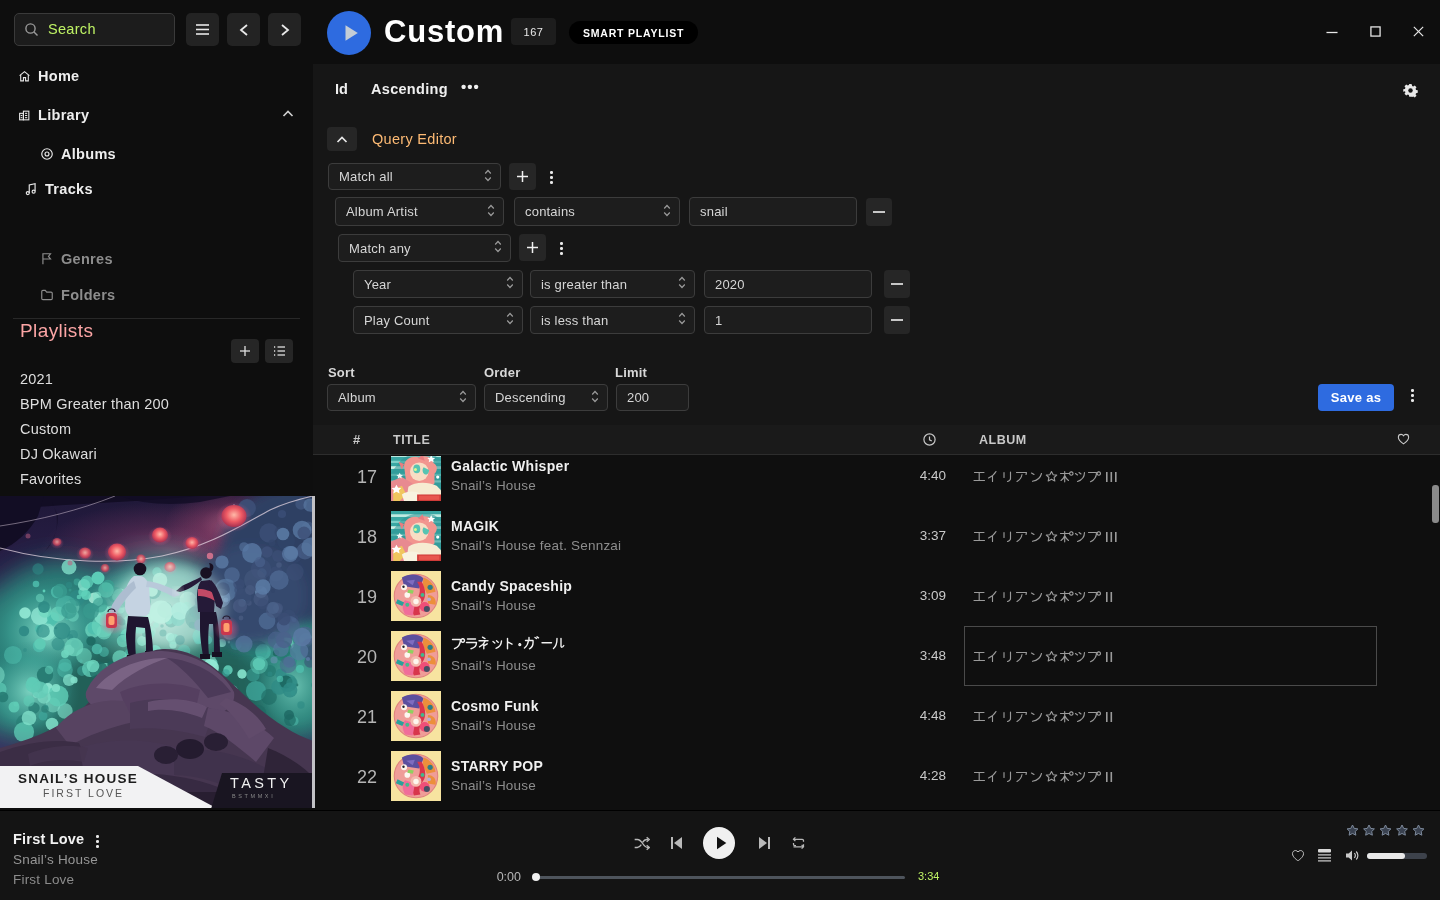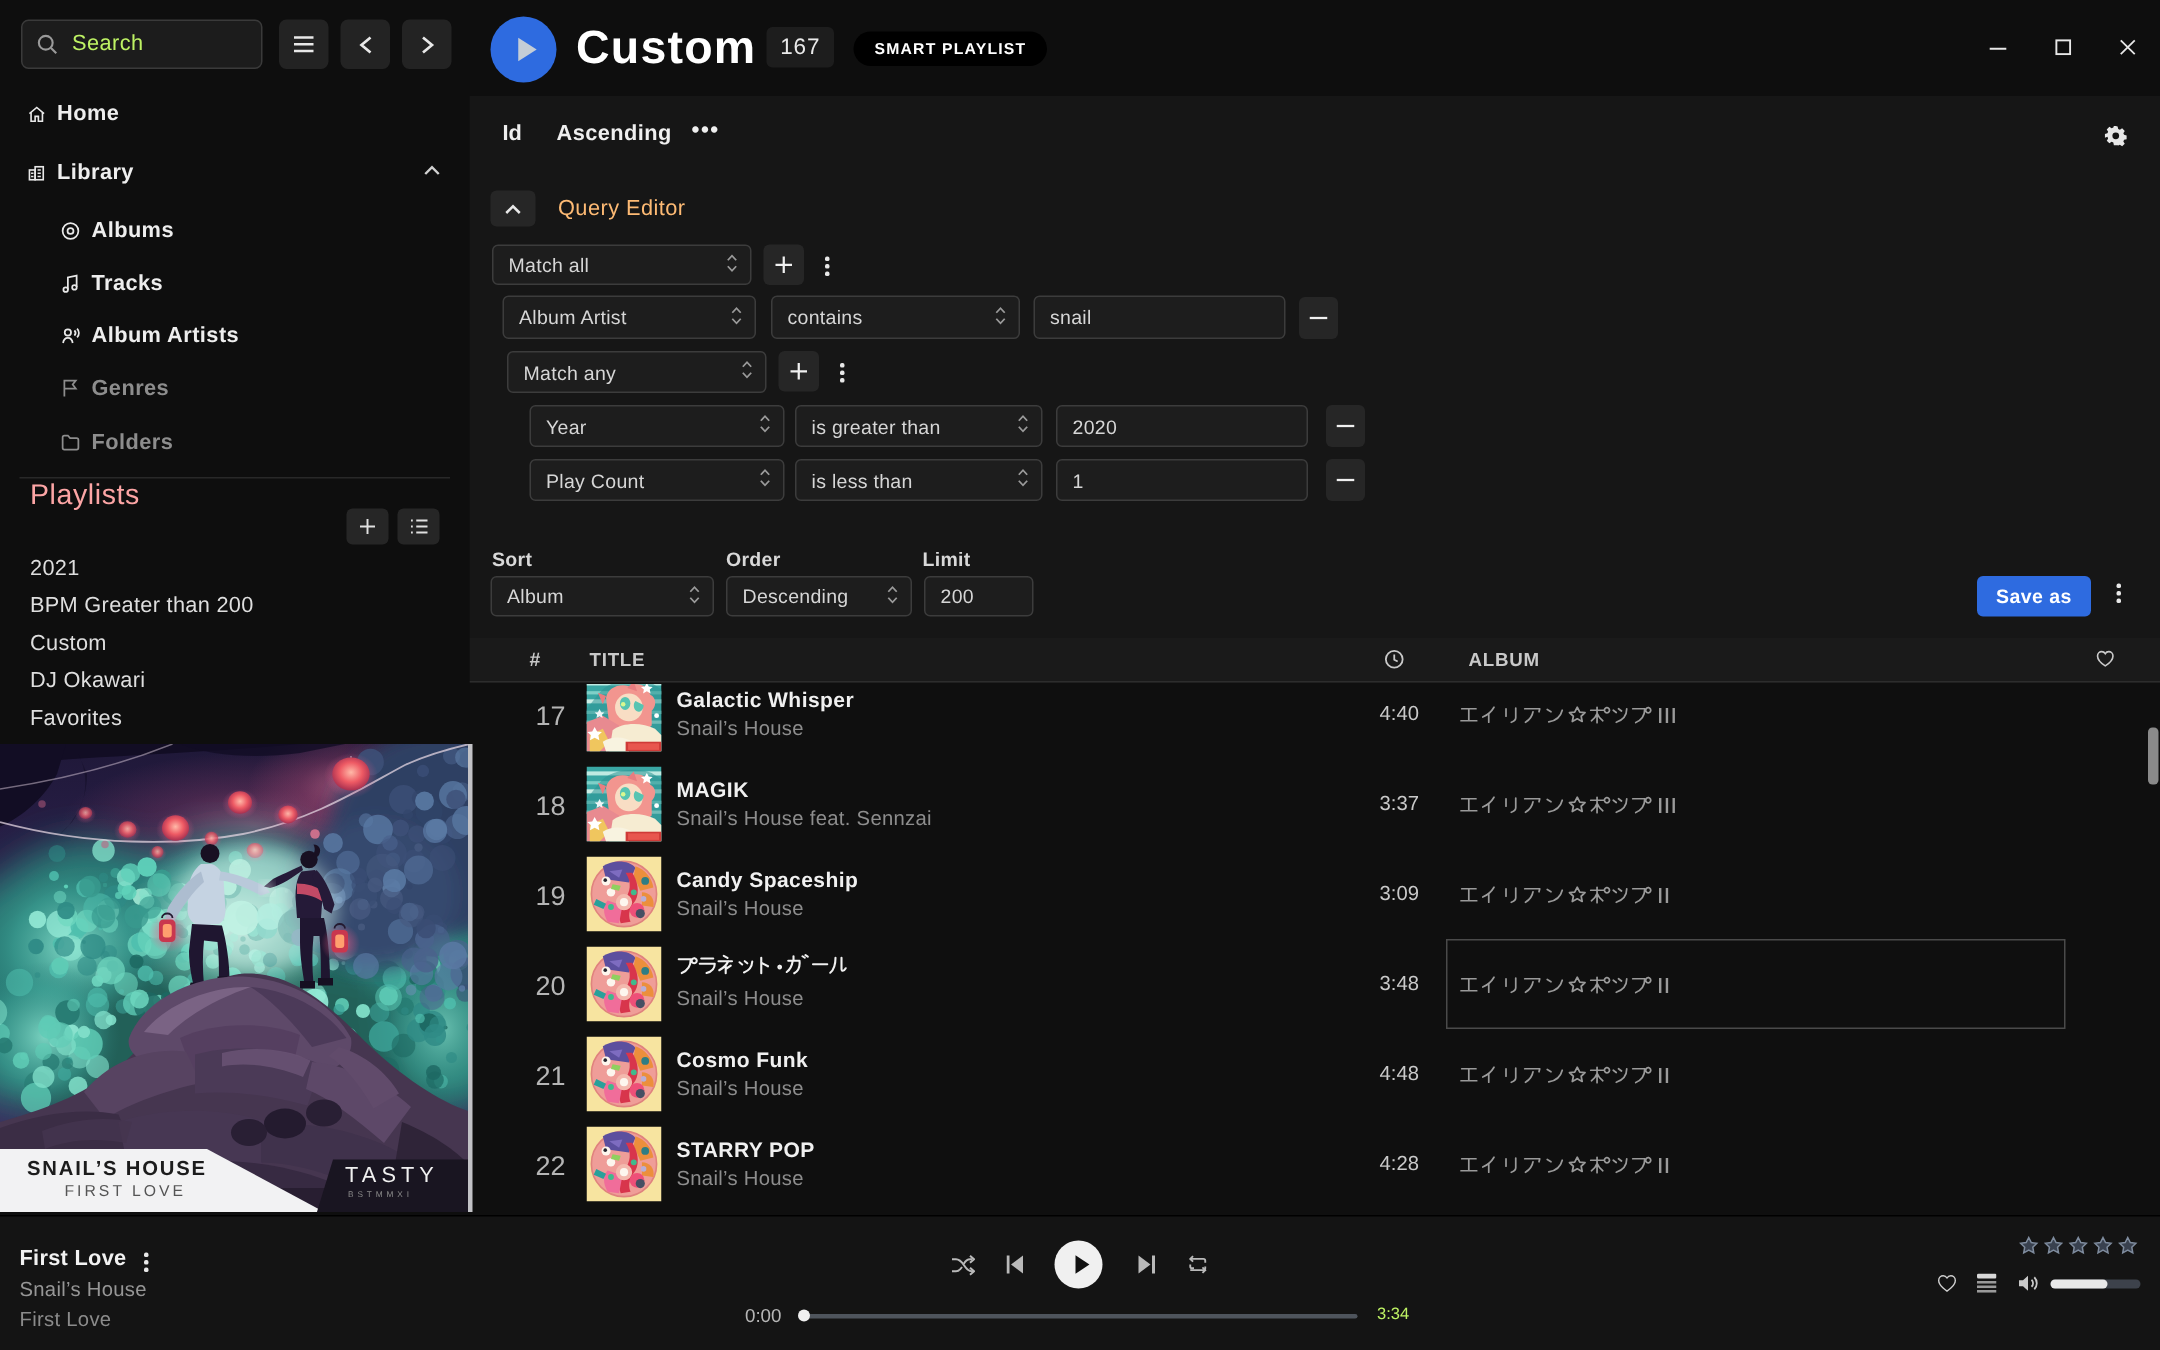--- a/index.html
+++ b/index.html
@@ -51,21 +51,21 @@
 </head>
 <body>
 <div id="app">
   <div id="main">
     <div id="mhead">
       <div class="abs" style="left:14px;top:11px;width:44px;height:44px;border-radius:50%;background:#2e6be0"></div>
       <svg class="abs" style="left:31px;top:24px" width="15" height="18" viewBox="0 0 15 18">
           <path d="M1.5 1.2 13.8 9 1.5 16.8z" fill="#c4cdd6"></path>
         </svg>
       <div class="abs" style="left:71px;top:14px;color:#fff;font-size:31px;font-weight:bold;letter-spacing:.8px">Custom</div>
-      <div class="abs" style="left:198px;top:18px;width:45px;height:27px;background:#1d1d1d;border-radius:4px;color:#e9e9e9;font-size:15px;display:flex;align-items:center;justify-content:center;letter-spacing:.5px">167</div>
+      <div class="abs" style="left:198px;top:18px;width:45px;height:27px;background:#1d1d1d;border-radius:4px;color:#e9e9e9;font-size:11px;display:flex;align-items:center;justify-content:center;letter-spacing:.5px">167</div>
       <div class="abs" style="left:256px;top:21px;height:23px;background:#000;border-radius:12px;color:#fff;font-size:10.5px;font-weight:bold;letter-spacing:.8px;display:flex;align-items:center;padding:0 14px">SMART PLAYLIST</div>
       <svg class="abs" style="left:1013px;top:26px" width="12" height="13" viewBox="0 0 13 13" stroke="#e8e8e8" stroke-width="1.4">
           <line x1="0.5" y1="6.5" x2="12.5" y2="6.5"></line>
         </svg>
       <svg class="abs" style="left:1057px;top:26px" width="11" height="11" viewBox="0 0 12 12" fill="none" stroke="#e8e8e8" stroke-width="1.4">
           <rect x="1" y="1" width="10" height="10"></rect>
         </svg>
       <svg class="abs" style="left:1100px;top:26px" width="11" height="11" viewBox="0 0 13 13" stroke="#e8e8e8" stroke-width="1.4">
           <line x1="1" y1="1" x2="12" y2="12"></line>
           <line x1="12" y1="1" x2="1" y2="12"></line>
@@ -432,36 +432,27 @@
         <polyline points="1.5,7 6,2.5 10.5,7"></polyline>
       </svg>
 
     <div class="navrow" style="top:139px;padding-left:40px">
       <svg width="14" height="14" viewBox="0 0 24 24" fill="none" stroke="#e8e8e8" stroke-width="2">
           <circle cx="12" cy="12" r="9"></circle>
           <circle cx="12" cy="12" r="3.4"></circle>
         </svg>
       <span>Albums</span>
     </div>
-    <div class="navrow" style="top:174px;padding-left:40px">
+    <div class="navrow" style="top:174px;padding-left:24px">
       <svg width="14" height="14" viewBox="0 0 24 24" fill="none" stroke="#e8e8e8" stroke-width="2">
           <path d="M9 19V5l10-2v13"></path>
           <circle cx="6.5" cy="19" r="2.6"></circle>
           <circle cx="16.5" cy="16.5" r="2.6"></circle>
         </svg>
       <span>Tracks</span>
-    </div>
-    <div class="navrow" style="top:209px;padding-left:40px">
-      <svg width="14" height="14" viewBox="0 0 24 24" fill="none" stroke="#e8e8e8" stroke-width="2">
-          <circle cx="9" cy="8" r="3.6"></circle>
-          <path d="M3.5 20c.6-4 2.8-6 5.5-6s4.9 2 5.5 6"></path>
-          <path d="M16.5 5.5c1.6 1.8 1.6 4.2 0 6"></path>
-          <path d="M19.5 3.5c2.8 2.8 2.8 7.2 0 10"></path>
-        </svg>
-      <span>Album Artists</span>
     </div>
     <div class="navrow dim" style="top:244px;padding-left:40px">
       <svg width="14" height="14" viewBox="0 0 24 24" fill="none" stroke="#8d8d8d" stroke-width="2">
           <path d="M5 21V3h13l-3.5 4.5L18 12H5"></path>
         </svg>
       <span>Genres</span>
     </div>
     <div class="navrow dim" style="top:280px;padding-left:40px">
       <svg width="14" height="14" viewBox="0 0 24 24" fill="none" stroke="#8d8d8d" stroke-width="2">
           <path d="M3 6a2 2 0 0 1 2-2h4l2.5 3H19a2 2 0 0 1 2 2v9a2 2 0 0 1-2 2H5a2 2 0 0 1-2-2z"></path>

